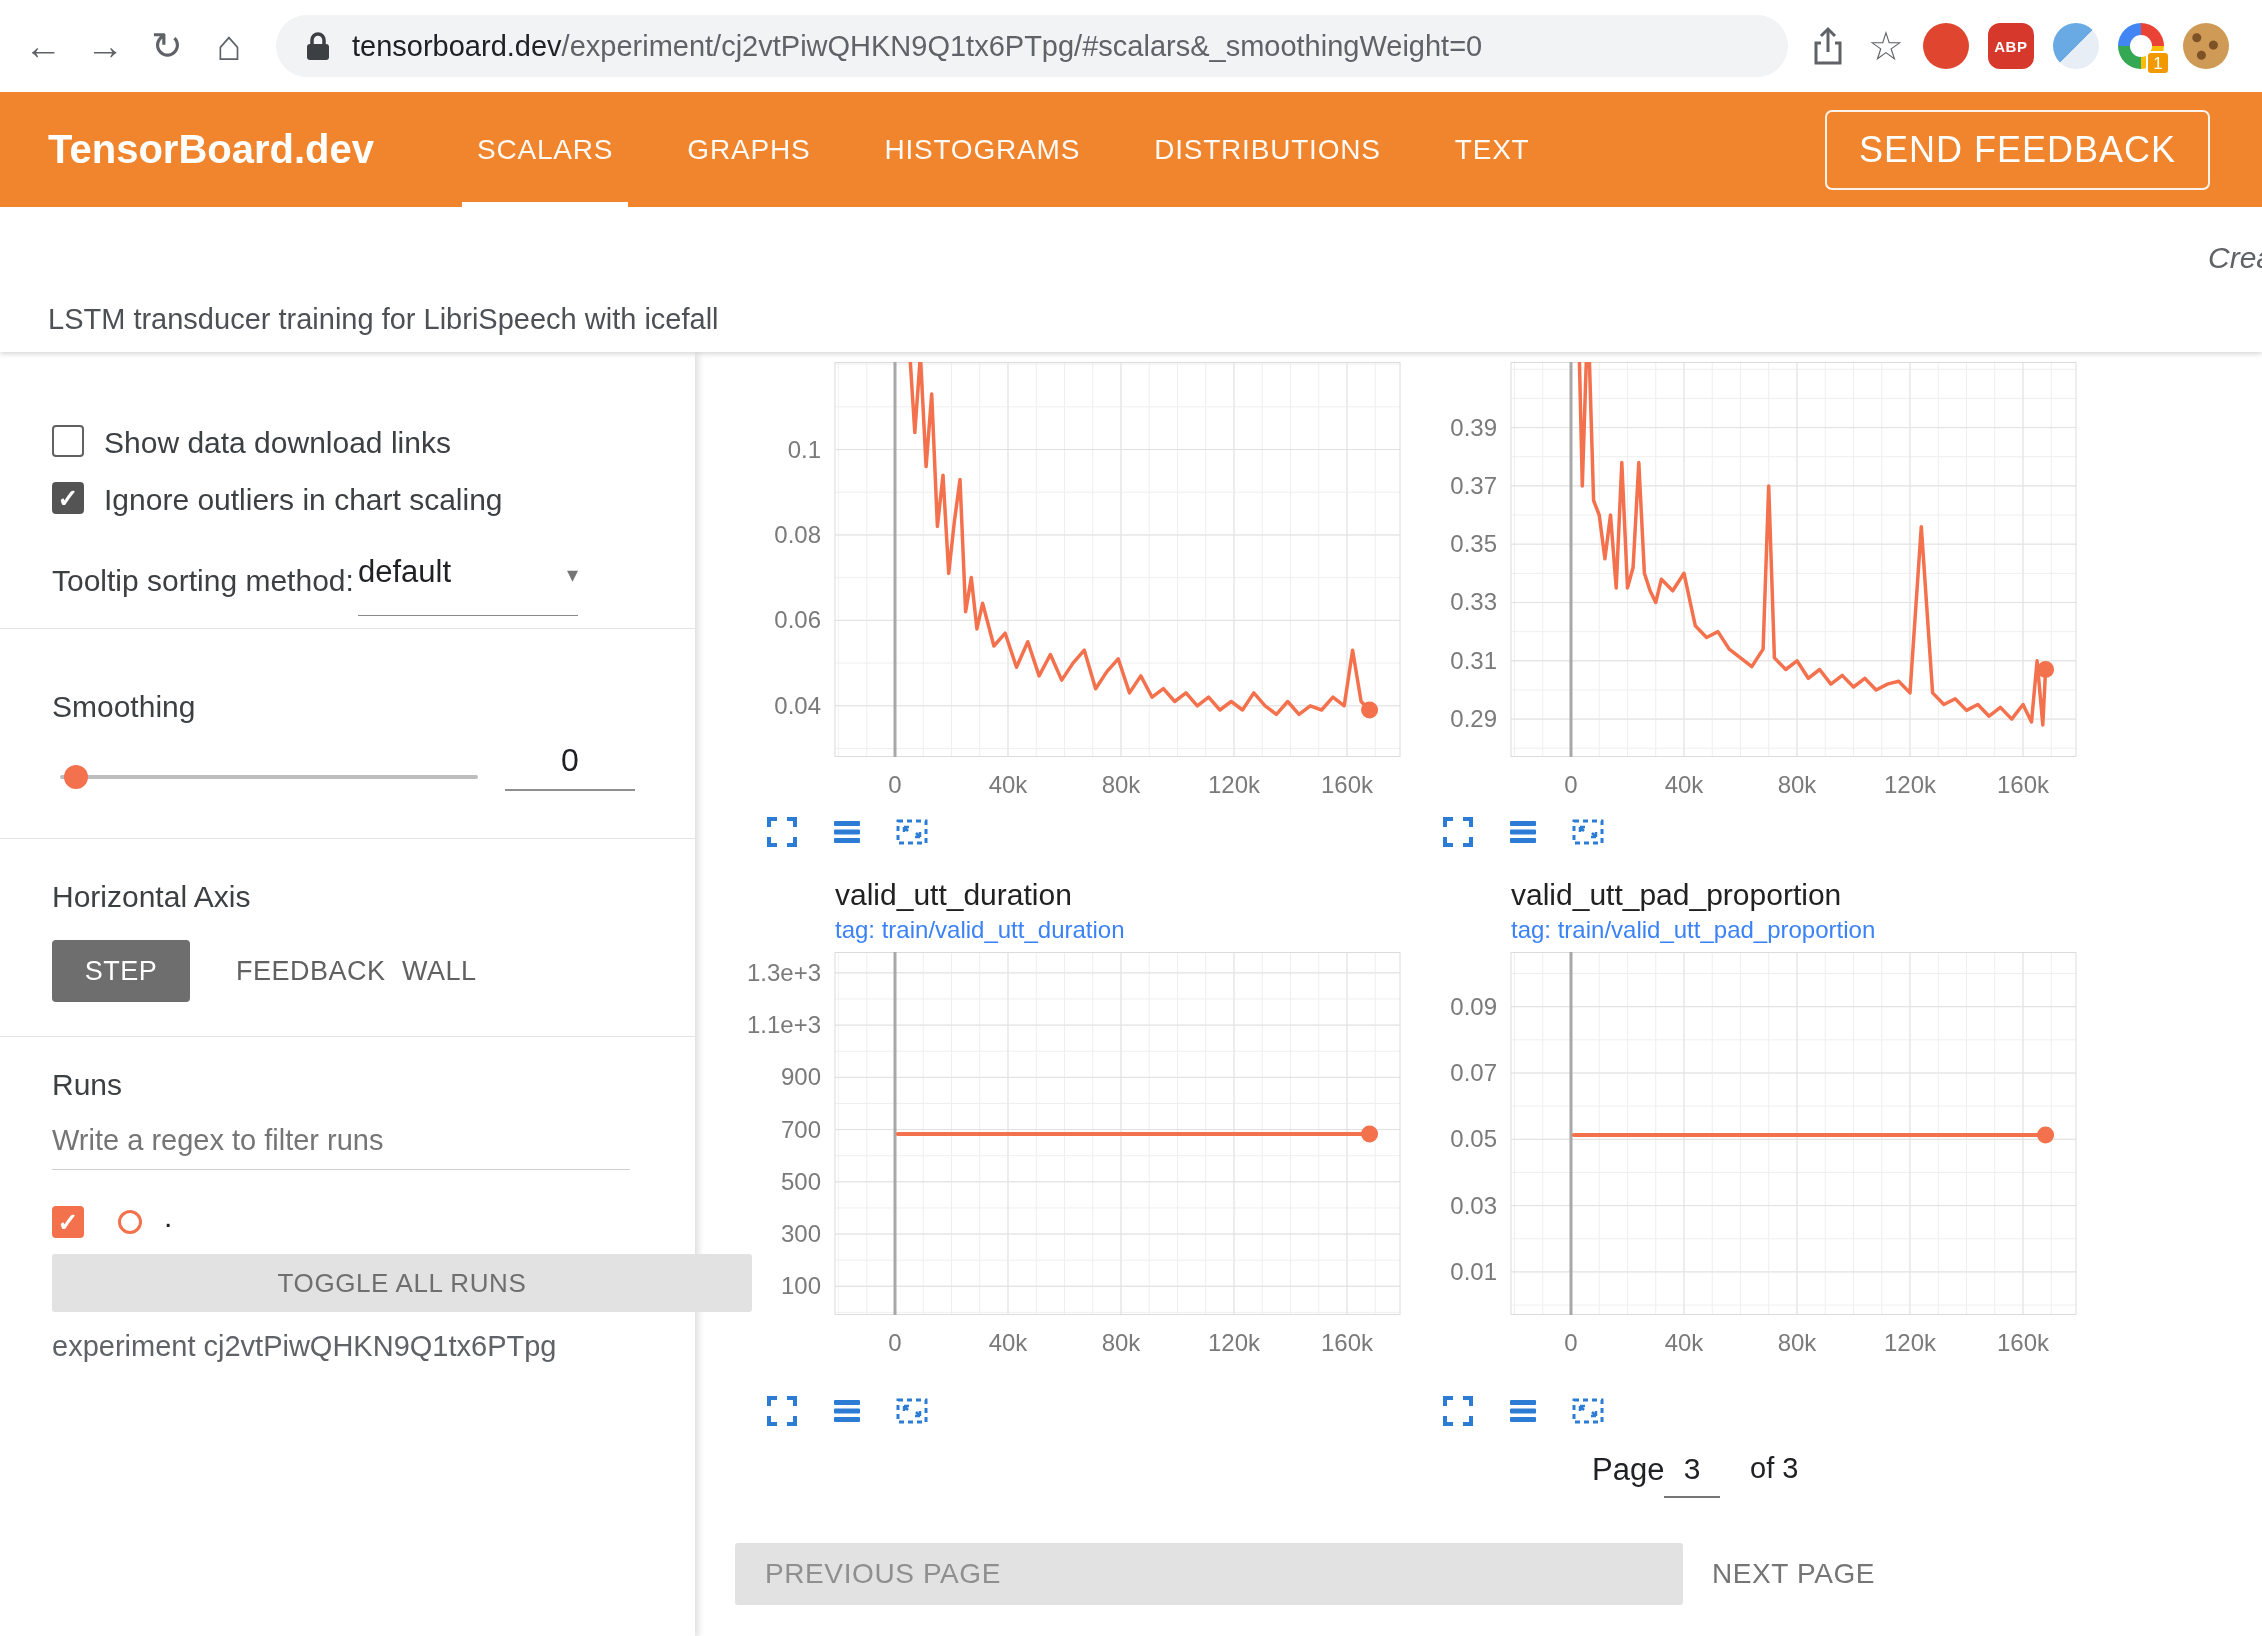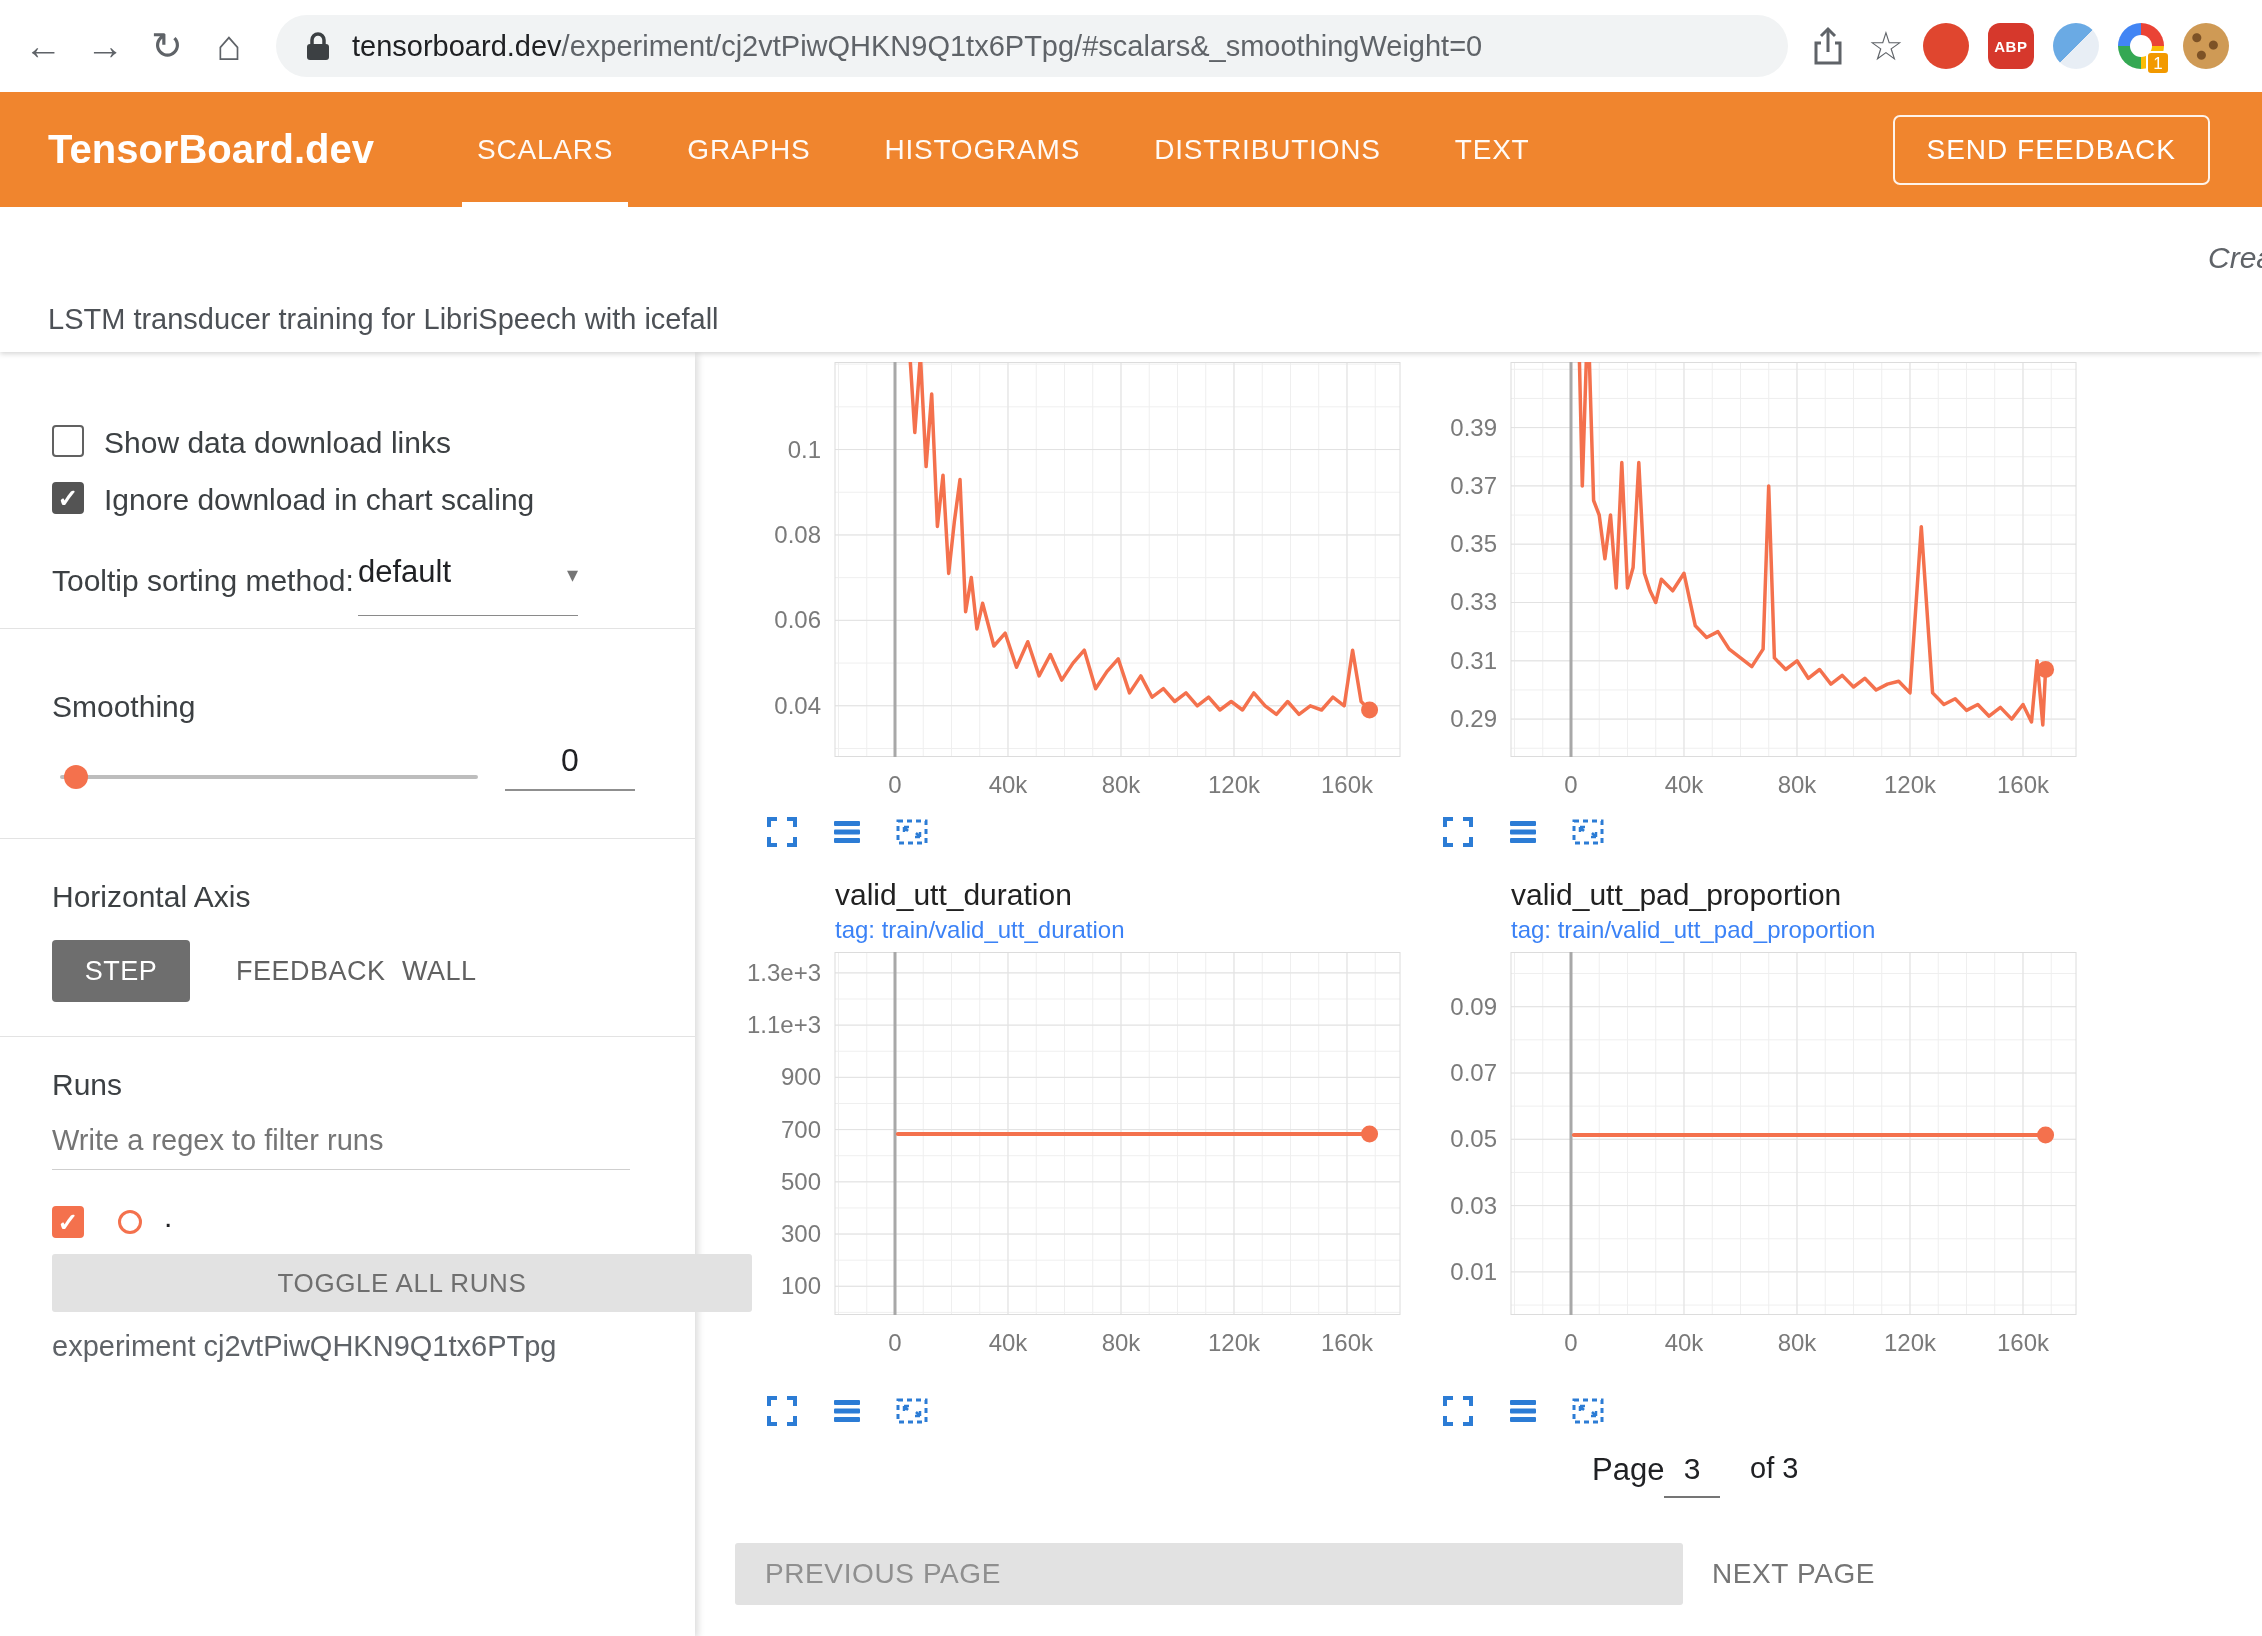--- a/index.html
+++ b/index.html
@@ -26,21 +26,21 @@
     background-image:radial-gradient(circle at 30% 32%,#7d5226 4px,transparent 5px),
                      radial-gradient(circle at 66% 48%,#7d5226 4px,transparent 5px),
                      radial-gradient(circle at 40% 70%,#7d5226 4px,transparent 5px)}
 
   
   .appheader{position:absolute;top:92px;left:0;width:2262px;height:115px;background:#f0852e;display:flex;align-items:center;z-index:9}
   .brand{color:#fff;font-size:40px;font-weight:bold;margin-left:48px;white-space:nowrap}
   .tabs{display:flex;height:100%;margin-left:66px}
   .tab{color:rgba(255,255,255,.96);font-size:28px;letter-spacing:.8px;display:flex;align-items:center;padding:0 37px;position:relative;cursor:pointer;white-space:nowrap}
   .tab.active::after{content:"";position:absolute;left:22px;right:22px;bottom:0;height:5px;background:#fff}
-  .feedback{margin-left:auto;margin-right:52px;border:2px solid rgba(255,255,255,.9);color:#fff;font-size:28px;letter-spacing:1px;padding:17px 32px;border-radius:7px;cursor:pointer;white-space:nowrap}
+  .feedback{margin-left:auto;margin-right:52px;border:2px solid rgba(255,255,255,.9);color:#fff;font-size:36px;letter-spacing:1px;padding:17px 32px;border-radius:7px;cursor:pointer;white-space:nowrap}
 
   
   .band{position:absolute;top:207px;left:0;width:2262px;height:145px;background:#fff;z-index:8;box-shadow:0 2px 5px rgba(0,0,0,.16)}
   .crea{position:absolute;top:34px;left:2208px;width:54px;overflow:hidden;font-size:30px;font-style:italic;color:#5f6368;white-space:nowrap}
   .desc{position:absolute;left:48px;top:96px;font-size:29px;color:#4d5156}
 
   
   .sidebar{position:absolute;left:0;top:352px;width:695px;height:1284px;background:#fff;z-index:7;box-shadow:3px 2px 7px rgba(0,0,0,.14)}
   .sidebar .abs{position:absolute}
   .cb{width:32px;height:32px;border:2px solid #616161;border-radius:4px;background:#fff;cursor:pointer;text-align:center}
@@ -127,21 +127,21 @@
 <div class="band">
   <div class="crea">Crea</div>
   <div class="desc">LSTM transducer training for LibriSpeech with icefall</div>
 </div>
 
 <div class="sidebar">
   <div class="abs cb" style="left:52px;top:73px"></div>
   <div class="abs lbl" style="left:104px;top:74px">Show data download links</div>
 
   <div class="abs cb checked" style="left:52px;top:130px"></div>
-  <div class="abs lbl" style="left:104px;top:131px">Ignore download in chart scaling</div>
+  <div class="abs lbl" style="left:104px;top:131px">Ignore outliers in chart scaling</div>
 
   <div class="abs lbl" style="left:52px;top:212px">Tooltip sorting method:</div>
   <div class="selectbox">
     <span class="val">default</span>
     <span class="arrow">▾</span>
   </div>
 
   <div class="hr" style="top:276px"></div>
 
   <div class="abs lbl" style="left:52px;top:338px">Smoothing</div>

